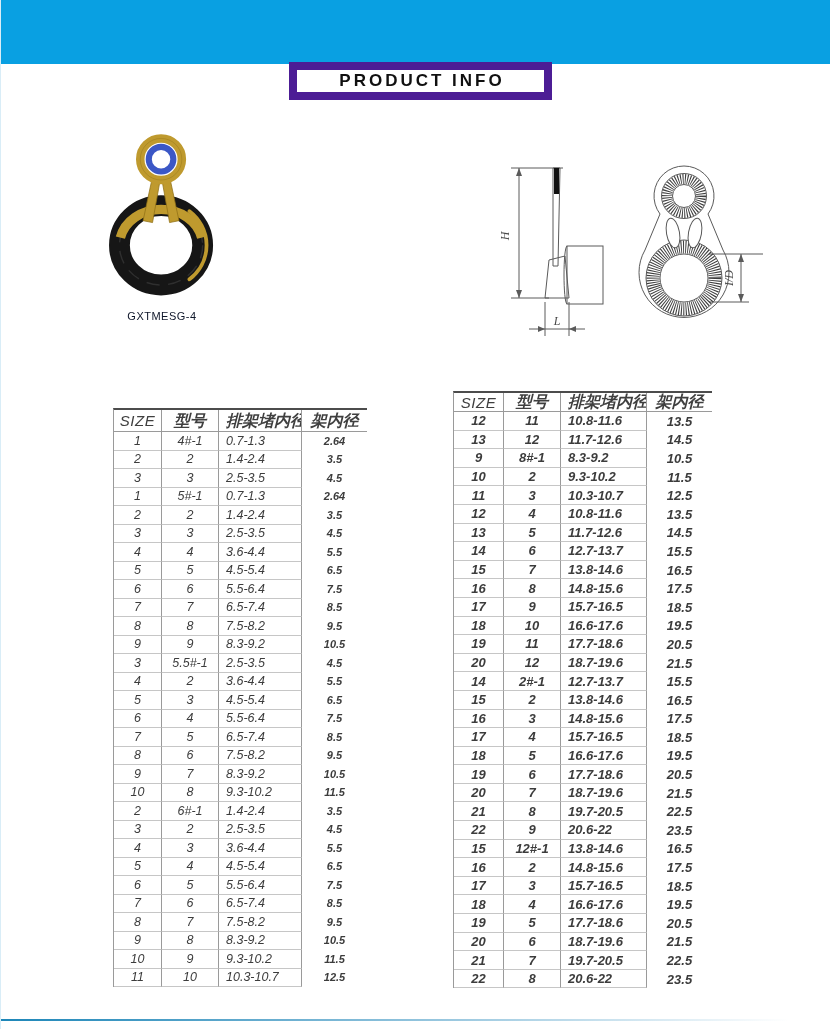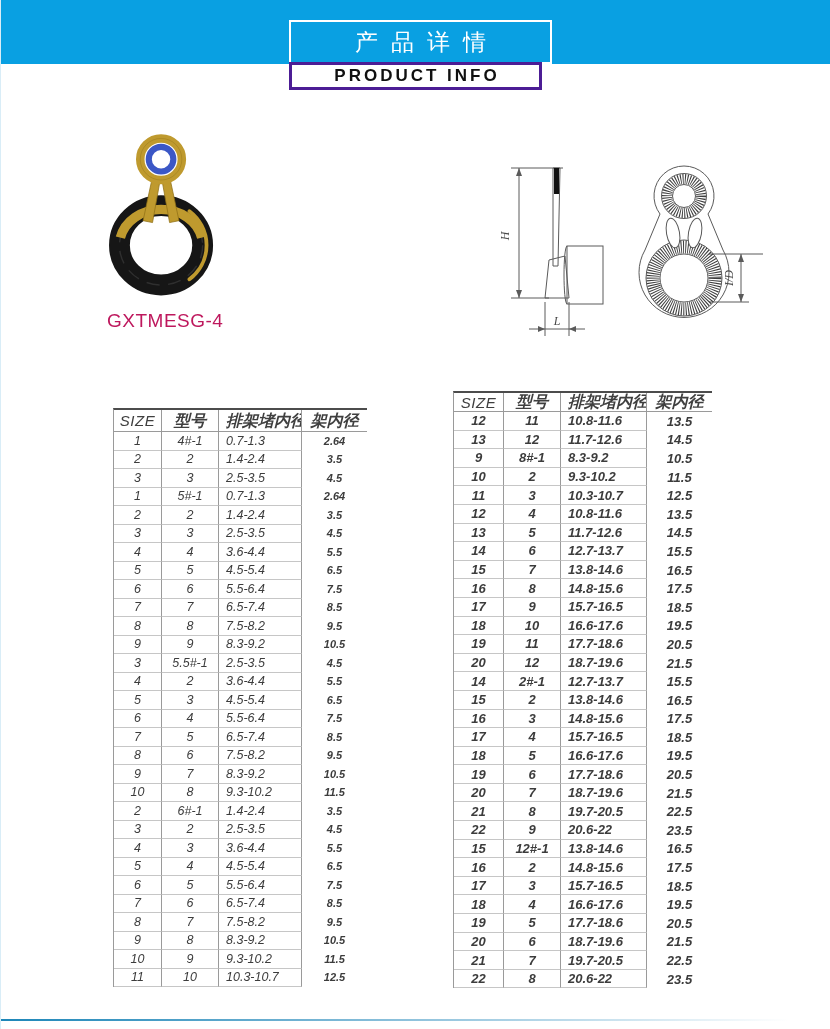--- a/index.html
+++ b/index.html
@@ -10,30 +10,30 @@
   }
   
   .banner{position:absolute;left:0;top:0;width:830px;height:64px;}
   .zh-box{
     position:absolute;left:288px;top:20px;width:246px;height:40px;
     border:2px solid #fff;display:flex;align-items:center;justify-content:center;
     color:#fff;font-size:23px;letter-spacing:13px;padding-left:13px;box-sizing:content-box;
   }
   .en-box{
     position:absolute;left:288px;top:62px;width:244px;height:22px;
-    background:#fff;border:3px solid #4c1d95;display:flex;align-items:center;justify-content:center;
+    background:#fff;border:8px solid #4c1d95;display:flex;align-items:center;justify-content:center;
     color:#101010;font-size:17px;font-weight:700;letter-spacing:3px;padding-left:3px;
   }
   
   .products{position:absolute;left:106px;top:128px;width:340px;height:200px;display:flex;}
   .product{width:110px;margin-right:0;text-align:center;}
   .product + .product{margin-left:-4px;}
   .product figure{margin:0;}
   .product figcaption{
-    margin-top:4px;font-size:19px;color:#be185d;letter-spacing:.5px;white-space:nowrap;
+    margin-top:4px;font-size:11px;color:#0f172a;letter-spacing:.5px;white-space:nowrap;
   }
   
   .diagram{position:absolute;left:482px;top:148px;width:285px;height:202px;}
   .diagram text{font-family:"Liberation Serif",serif;font-style:italic;font-size:12px;fill:#4a4a4a;}
   
   .dtable{position:absolute;border-top:2px solid #4c4c4c;border-left:1px solid #9a9a9a;font-style:italic;}
   .dtable-left{left:112px;top:408px;}
   .dtable-right{left:452px;top:391px;}
   .trow{display:grid;}
   .dtable-left .trow{grid-template-columns:48px 57px 83px 65px;height:18.5px;}
@@ -59,23 +59,20 @@
     position:absolute;left:0;top:1019px;width:830px;height:2px;
     background:linear-gradient(to right,#1d86b8,#9cc9e0 55%,rgba(255,255,255,0) 95%);
   }
 </style>
 </head>
 <body>
 
 <div class="page">
 
   <div class="banner" id="banner" style="background: rgb(9, 160, 226);">
-    <div class="zh-box" style="background: rgb(9, 160, 226);">
-      <span>产品详情</span>
-    </div>
     <div class="en-box">
       <span>PRODUCT INFO</span>
     </div>
   </div>
 
   <div class="products" id="products">
       <div class="product">
         <figure><svg width="110" height="174" viewBox="0 0 116 184">
     <ellipse cx="57" cy="124" rx="44" ry="42" fill="none" stroke="#161616" stroke-width="22"></ellipse>
     <ellipse cx="57" cy="124" rx="44" ry="42" fill="none" stroke="#2f2f2f" stroke-width="1.5" stroke-dasharray="14 9"></ellipse>

